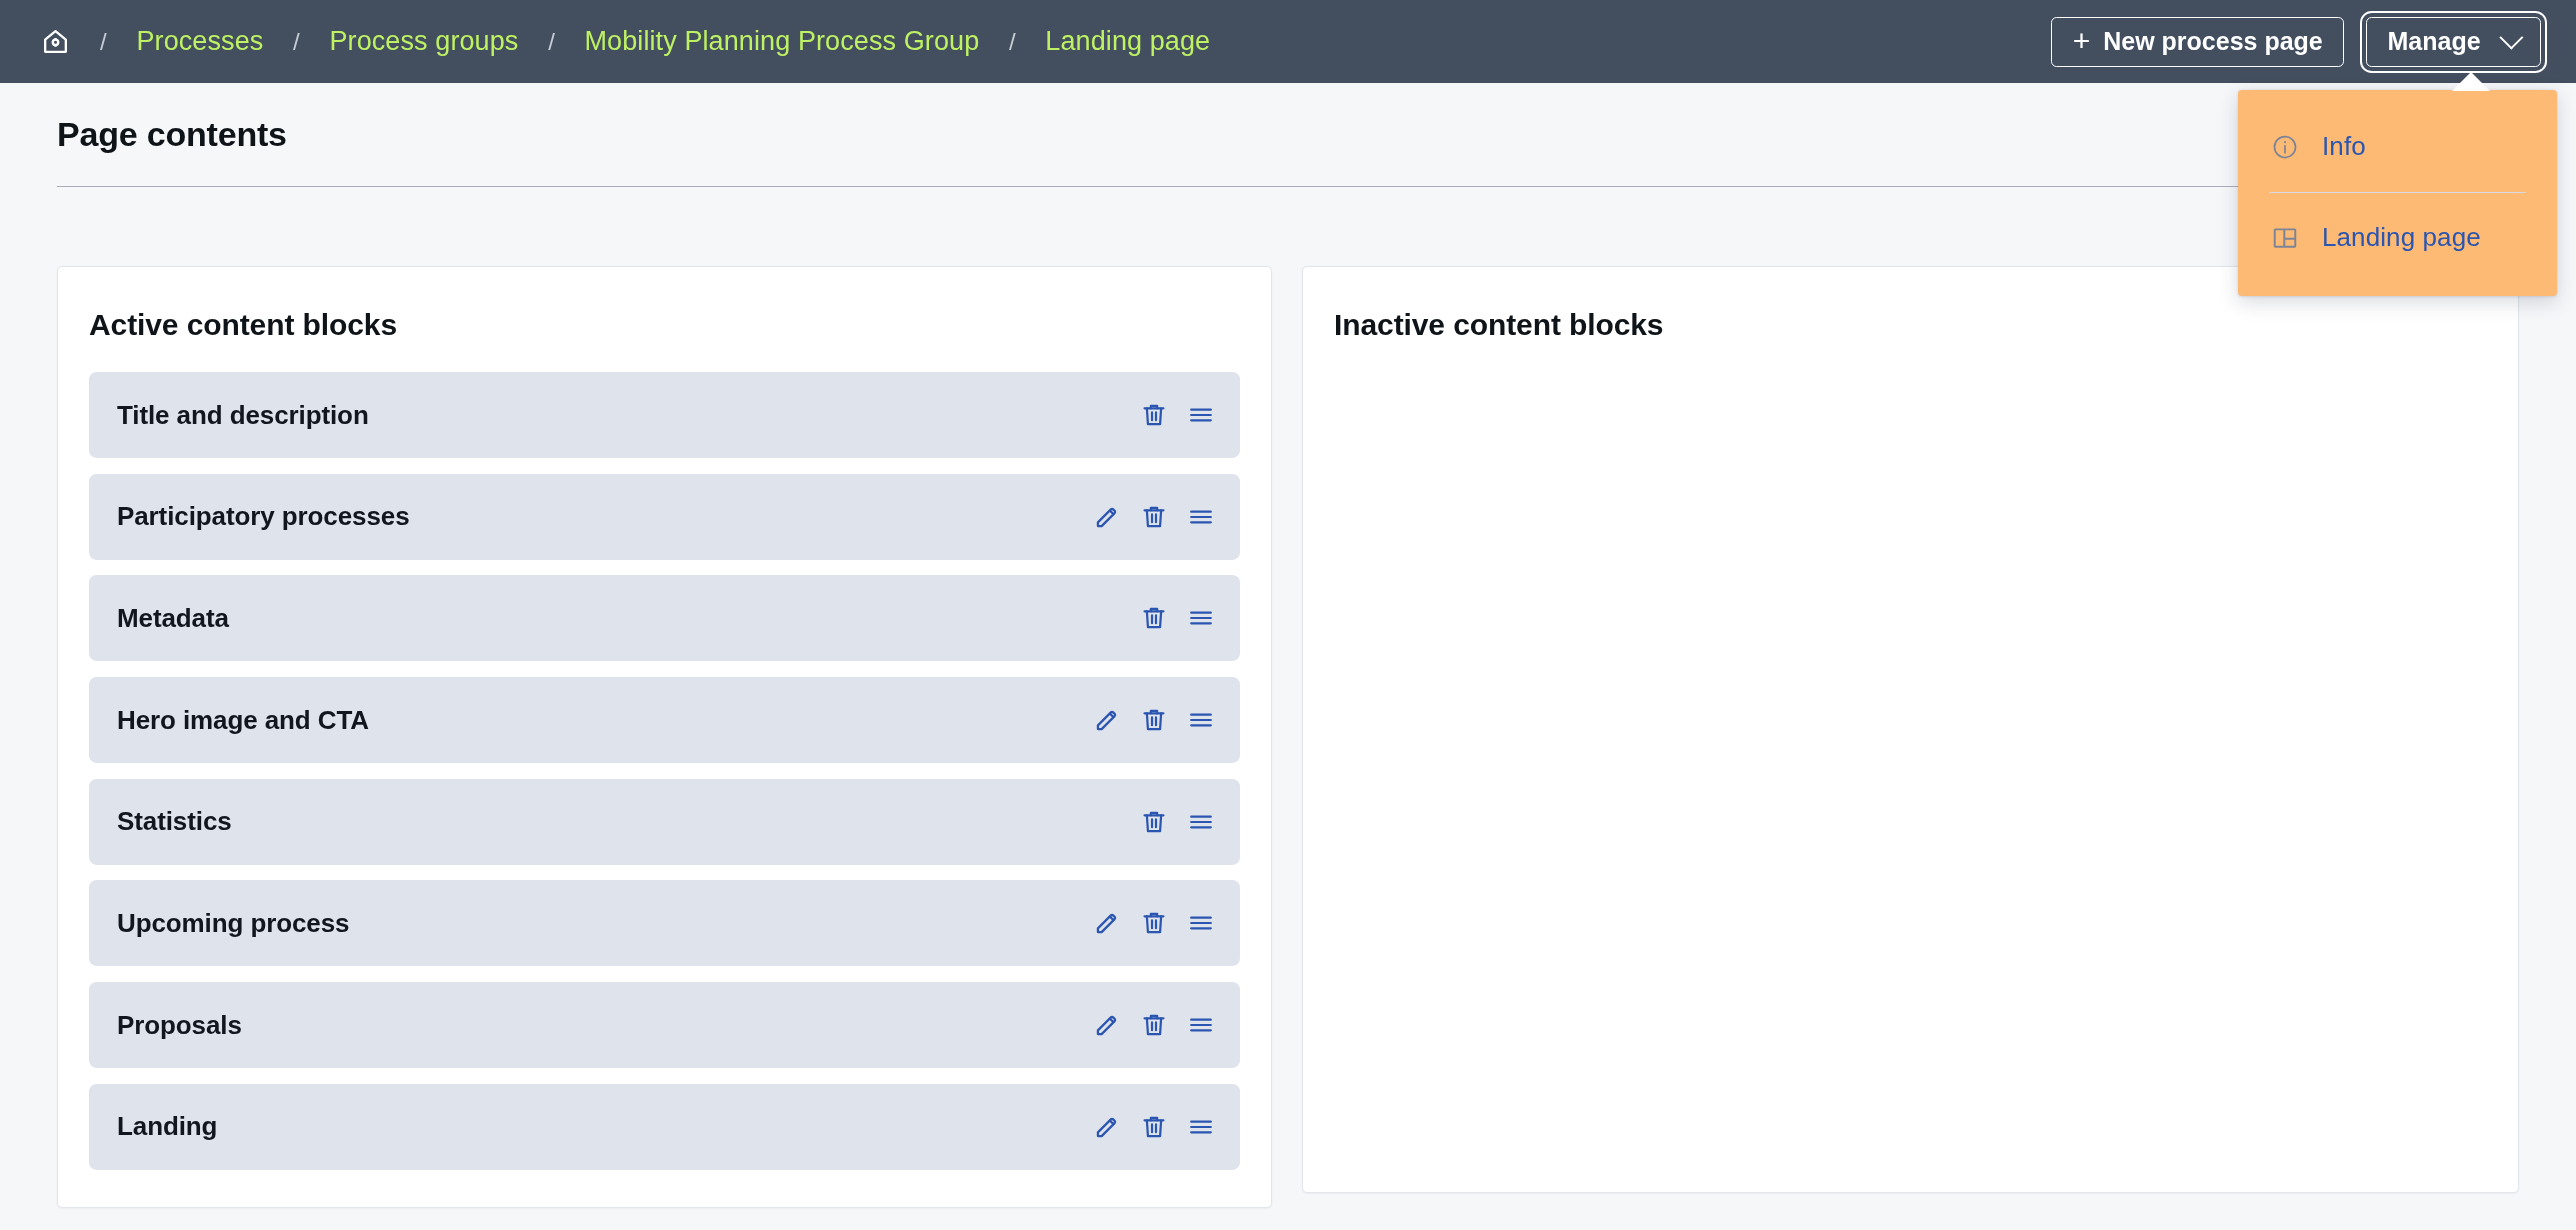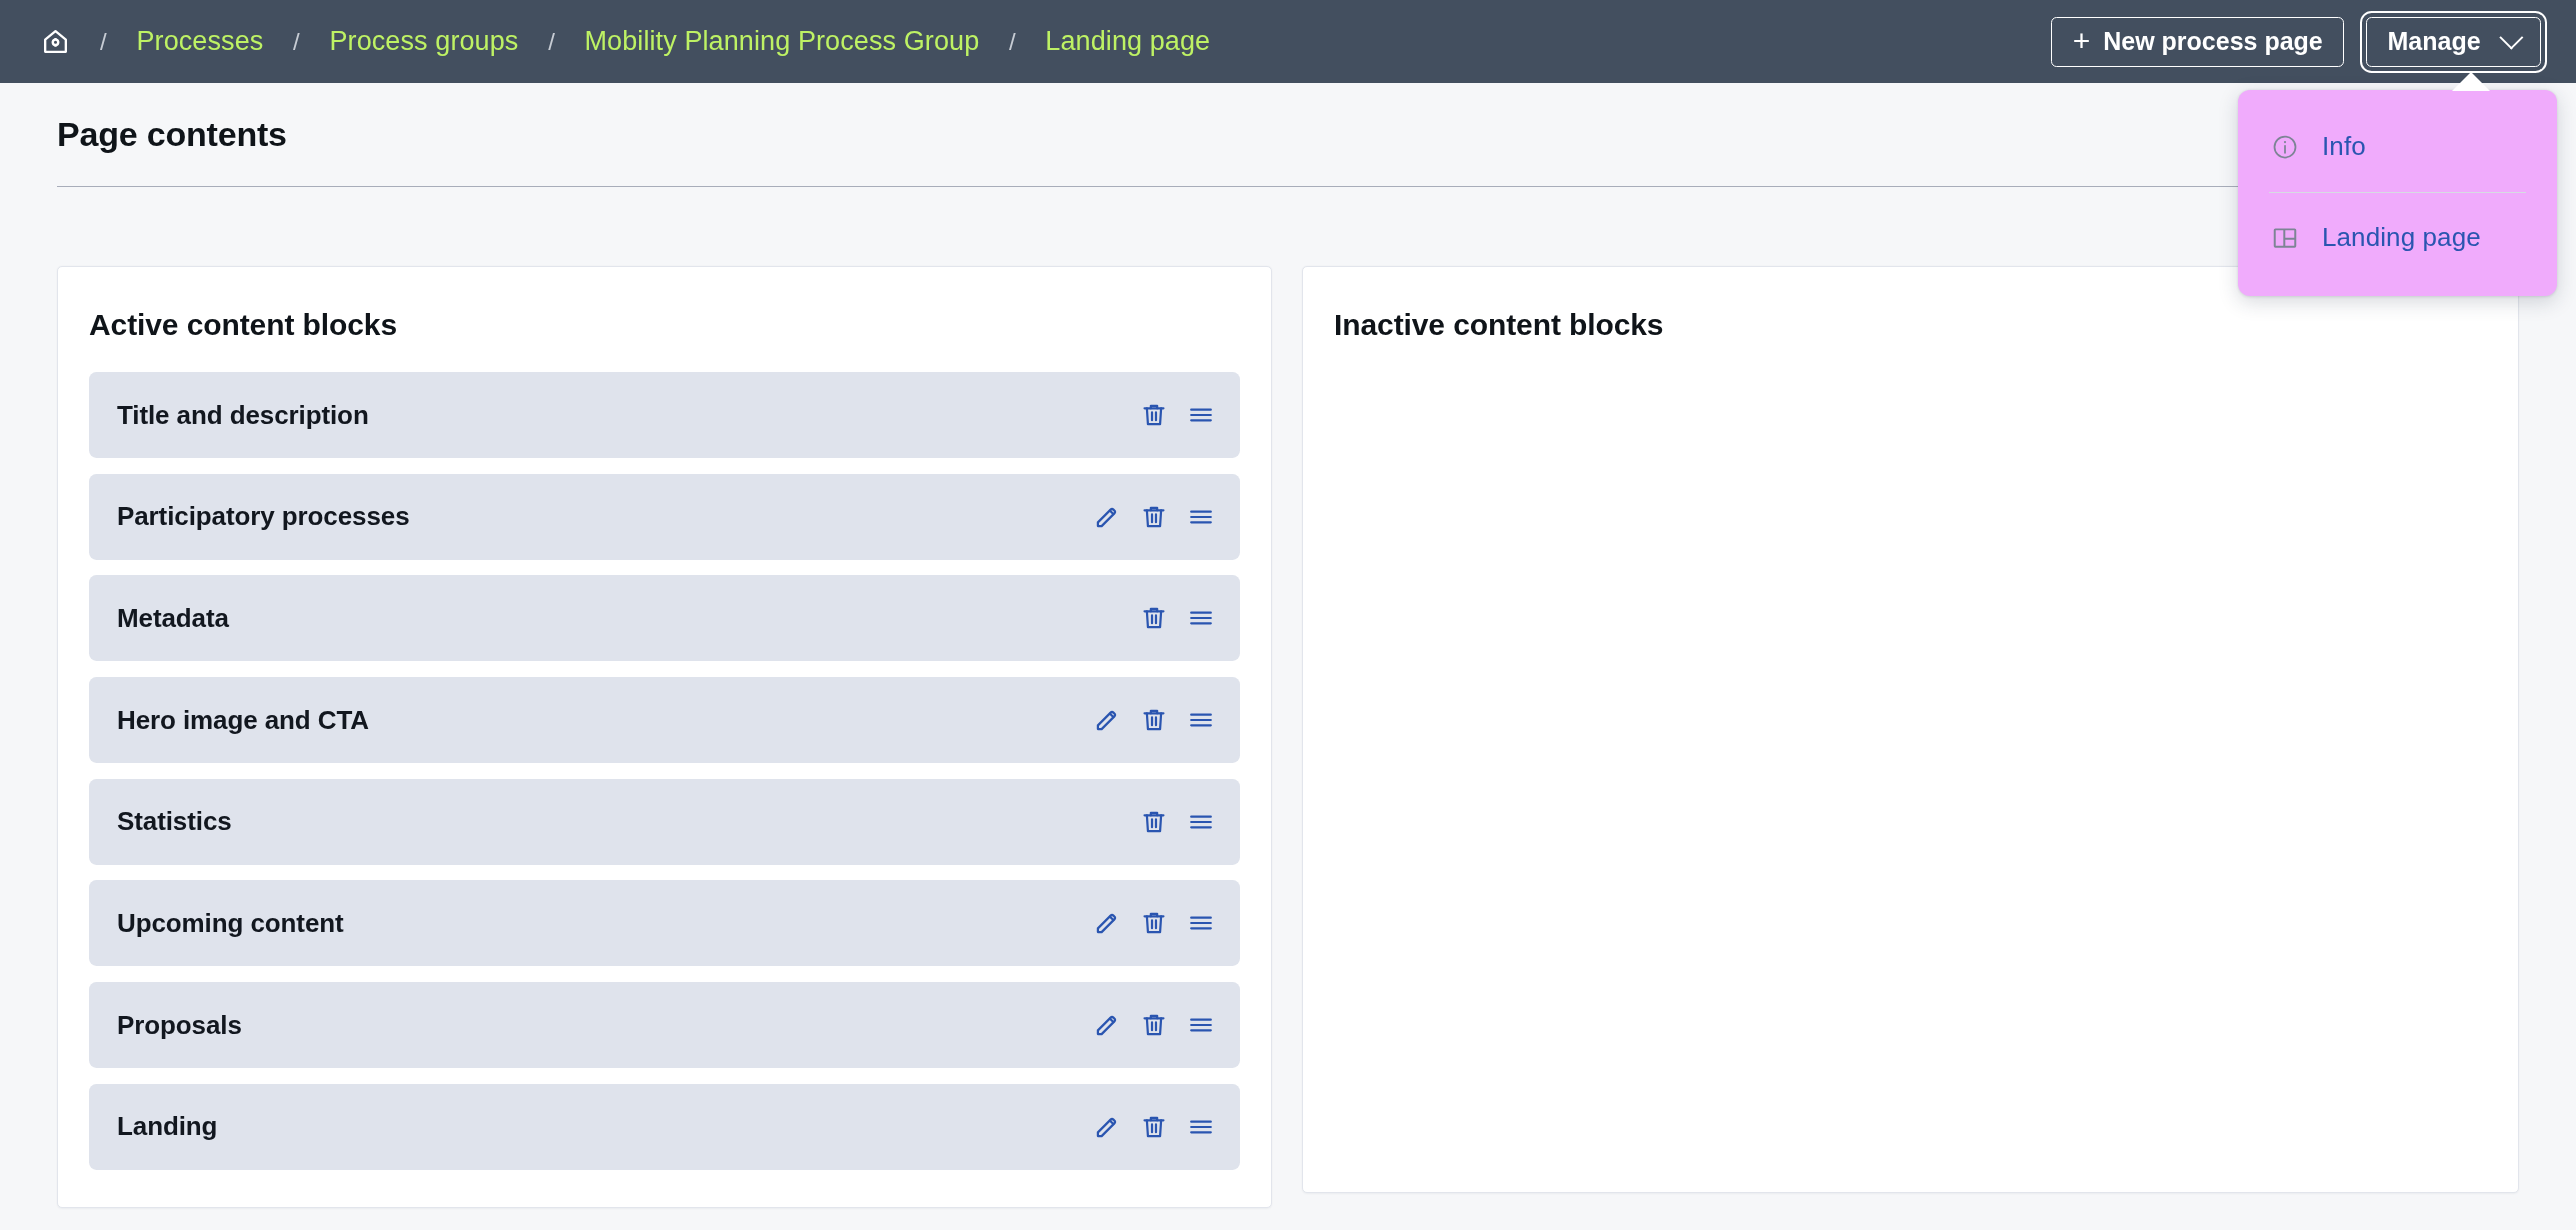--- a/index.html
+++ b/index.html
@@ -198,22 +198,22 @@
     cursor: pointer;
   }
   .icon-btn svg { display: block; }
 
   
   .dropdown {
     position: absolute;
     left: 2238px;
     top: 90px;
     width: 319px;
-    background: #f0abfc;
-    border-radius: 12px;
+    background: #fdba74;
+    border-radius: 4px;
     box-shadow: 0 5.6px 20.4px rgba(32,43,64,.18), 0 0.9px 2.8px rgba(32,43,64,.12);
     padding: 28px 0 30px 0;
     z-index: 40;
     text-align: center;
   }
   .dropdown::before {
     content: "";
     position: absolute;
     top: -18.5px;
     left: 214px;
@@ -391,21 +391,21 @@
               </svg>
             </button>
             <button class="icon-btn">
               <svg width="28" height="28" viewBox="0 0 24 24" fill="none" stroke="#2a55b0" stroke-width="1.9" stroke-linecap="round" stroke-linejoin="round">
                 <path d="M3.6 7.4h16.8M3.6 12h16.8M3.6 16.6h16.8"></path>
               </svg>
             </button>
           </div>
         </div>
         <div class="block-row">
-          <span class="block-label">Upcoming content</span>
+          <span class="block-label">Upcoming process</span>
           <div class="block-actions">
             <button class="icon-btn">
               <svg width="28" height="28" viewBox="0 0 24 24" fill="none" stroke="#2a55b0" stroke-width="1.9" stroke-linecap="round" stroke-linejoin="round">
                 <path d="M4.2 19.8h3.2L18.3 8.9a1.7 1.7 0 0 0 0-2.4l-.8-.8a1.7 1.7 0 0 0-2.4 0L4.2 16.6v3.2Z"></path>
                 <path d="M14.6 6.6l2.8 2.8"></path>
               </svg>
             </button>
             <button class="icon-btn">
               <svg width="28" height="28" viewBox="0 0 24 24" fill="none" stroke="#2a55b0" stroke-width="1.9" stroke-linecap="round" stroke-linejoin="round">
                 <path d="M3.9 6.3h16.2"></path>

